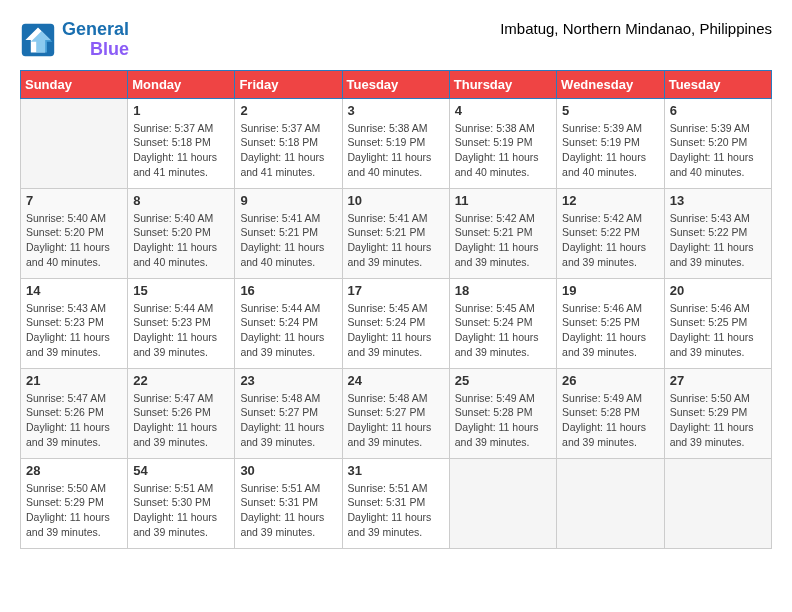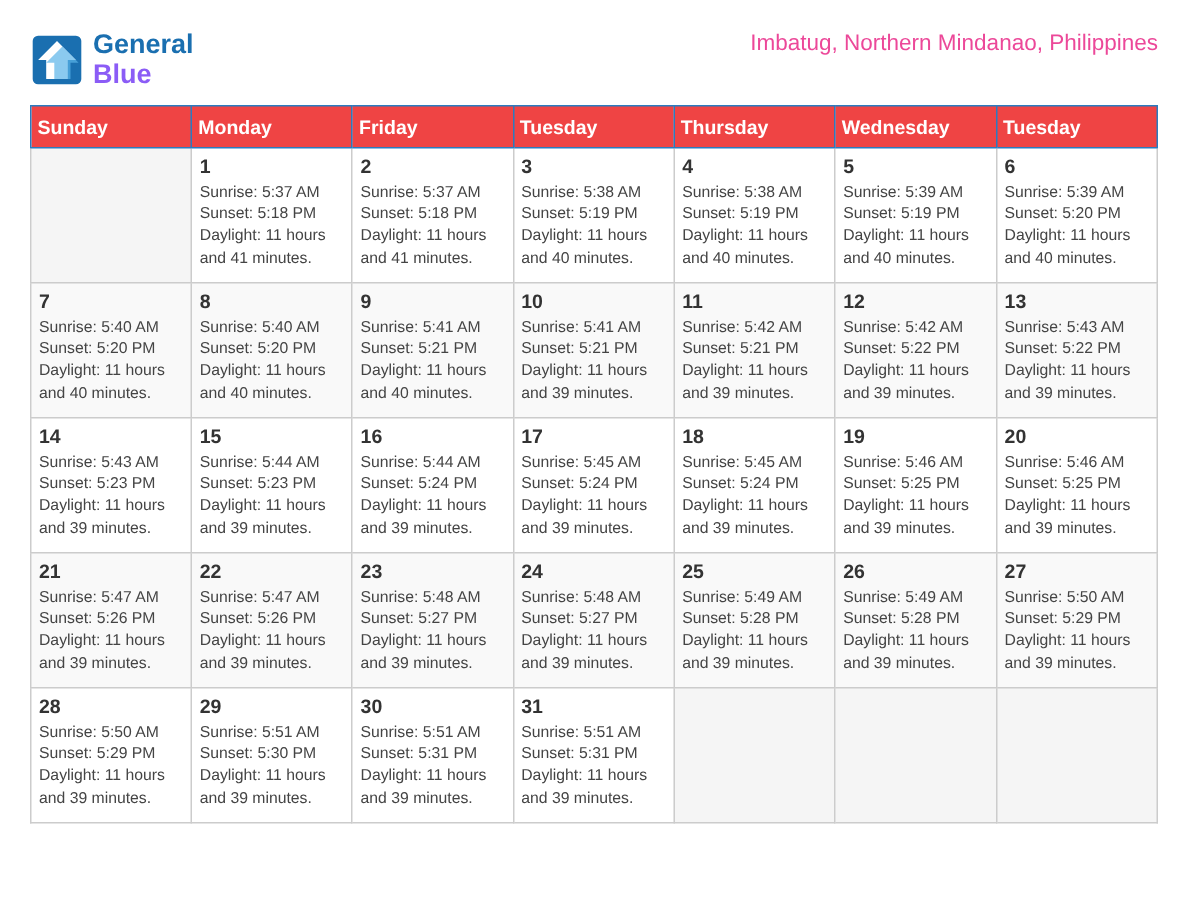--- a/index.html
+++ b/index.html
@@ -13,20 +13,21 @@
     .header-area {
       display: flex;
       justify-content: space-between;
       align-items: flex-start;
       margin-bottom: 10px;
     }
     .logo {
       display: flex;
       align-items: center;
       gap: 6px;
+      text-align: right;
     }
     .logo-text {
       font-size: 18px;
       font-weight: bold;
       color: #333;
       line-height: 1.1;
     }
     .logo-text span {
       color: #1a6fb0;
     }
@@ -37,21 +38,21 @@
     .title-area {
       text-align: right;
     }
     .month-title {
       font-size: 32px;
       font-weight: bold;
       color: #333;
     }
     .location-title {
       font-size: 15px;
-      color: #ec4899;
+      color: #000000;
     }
     table {
       width: 100%;
       border-collapse: collapse;
       font-size: 11px;
     }
     thead tr th {
       background-color: #ef4444;
       color: #fff;
       padding: 6px 4px;
@@ -235,21 +236,21 @@
           <div class="day-number">27</div>
           <div class="day-info">Sunrise: 5:50 AM<br>Sunset: 5:29 PM<br>Daylight: 11 hours and 39 minutes.</div>
         </td>
       </tr>
       <tr>
         <td>
           <div class="day-number">28</div>
           <div class="day-info">Sunrise: 5:50 AM<br>Sunset: 5:29 PM<br>Daylight: 11 hours and 39 minutes.</div>
         </td>
         <td>
-          <div class="day-number">29</div>
+          <div class="day-number">54</div>
           <div class="day-info">Sunrise: 5:51 AM<br>Sunset: 5:30 PM<br>Daylight: 11 hours and 39 minutes.</div>
         </td>
         <td>
           <div class="day-number">30</div>
           <div class="day-info">Sunrise: 5:51 AM<br>Sunset: 5:31 PM<br>Daylight: 11 hours and 39 minutes.</div>
         </td>
         <td>
           <div class="day-number">31</div>
           <div class="day-info">Sunrise: 5:51 AM<br>Sunset: 5:31 PM<br>Daylight: 11 hours and 39 minutes.</div>
         </td>

